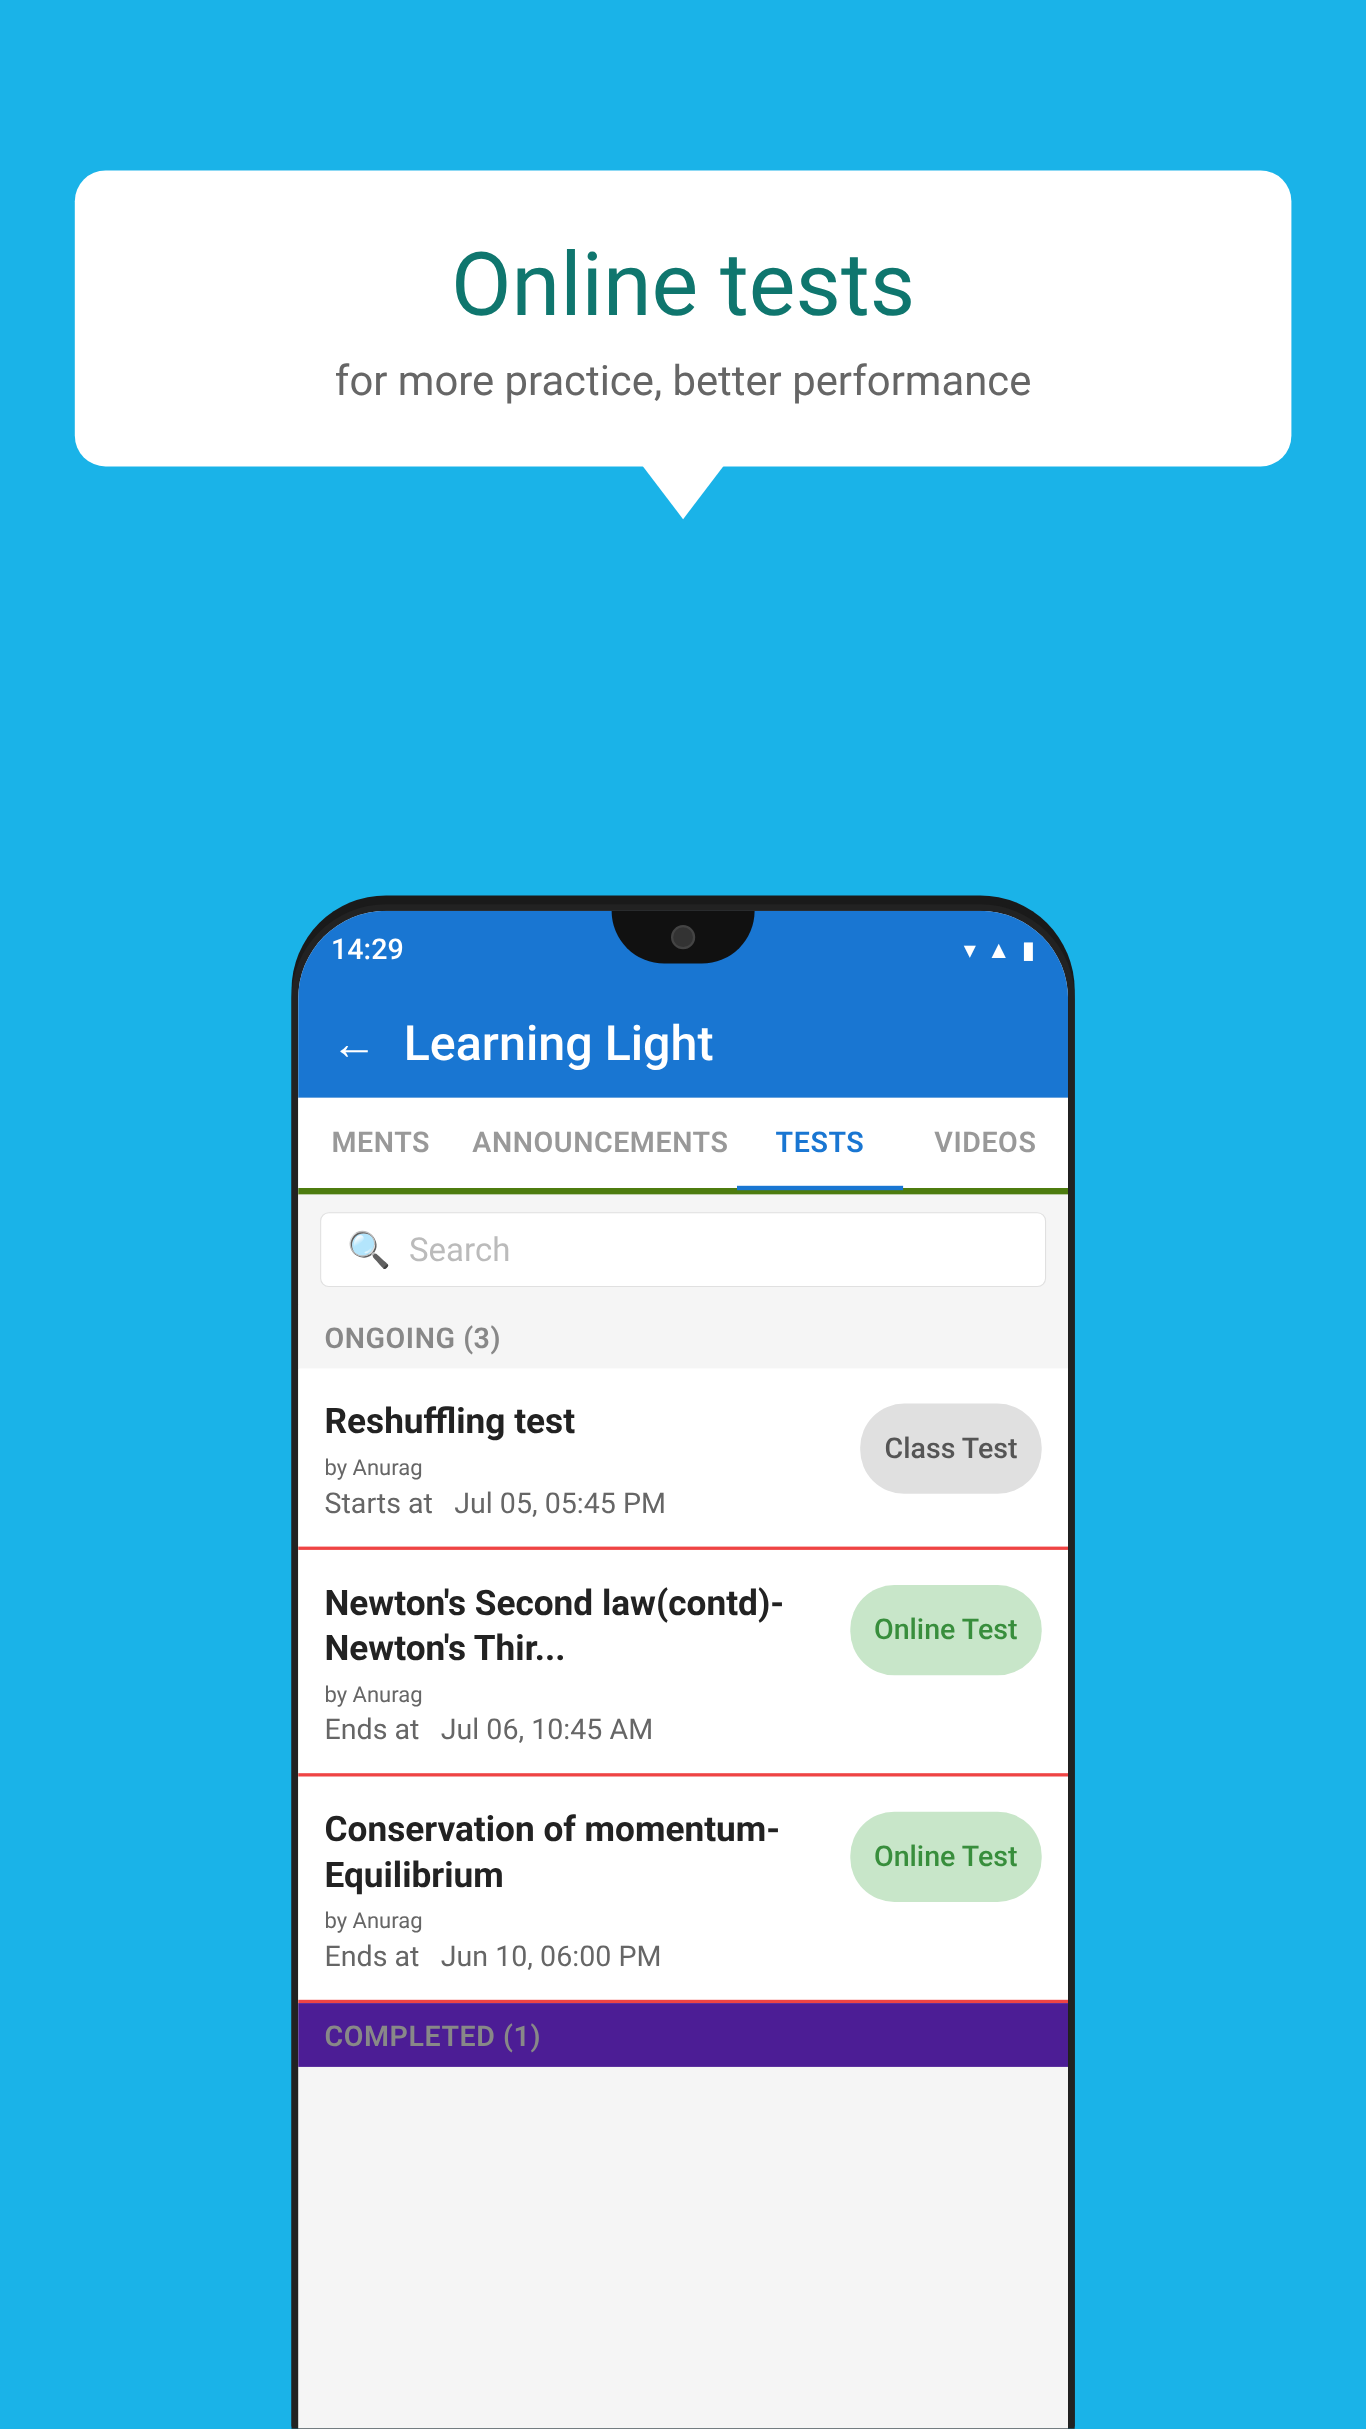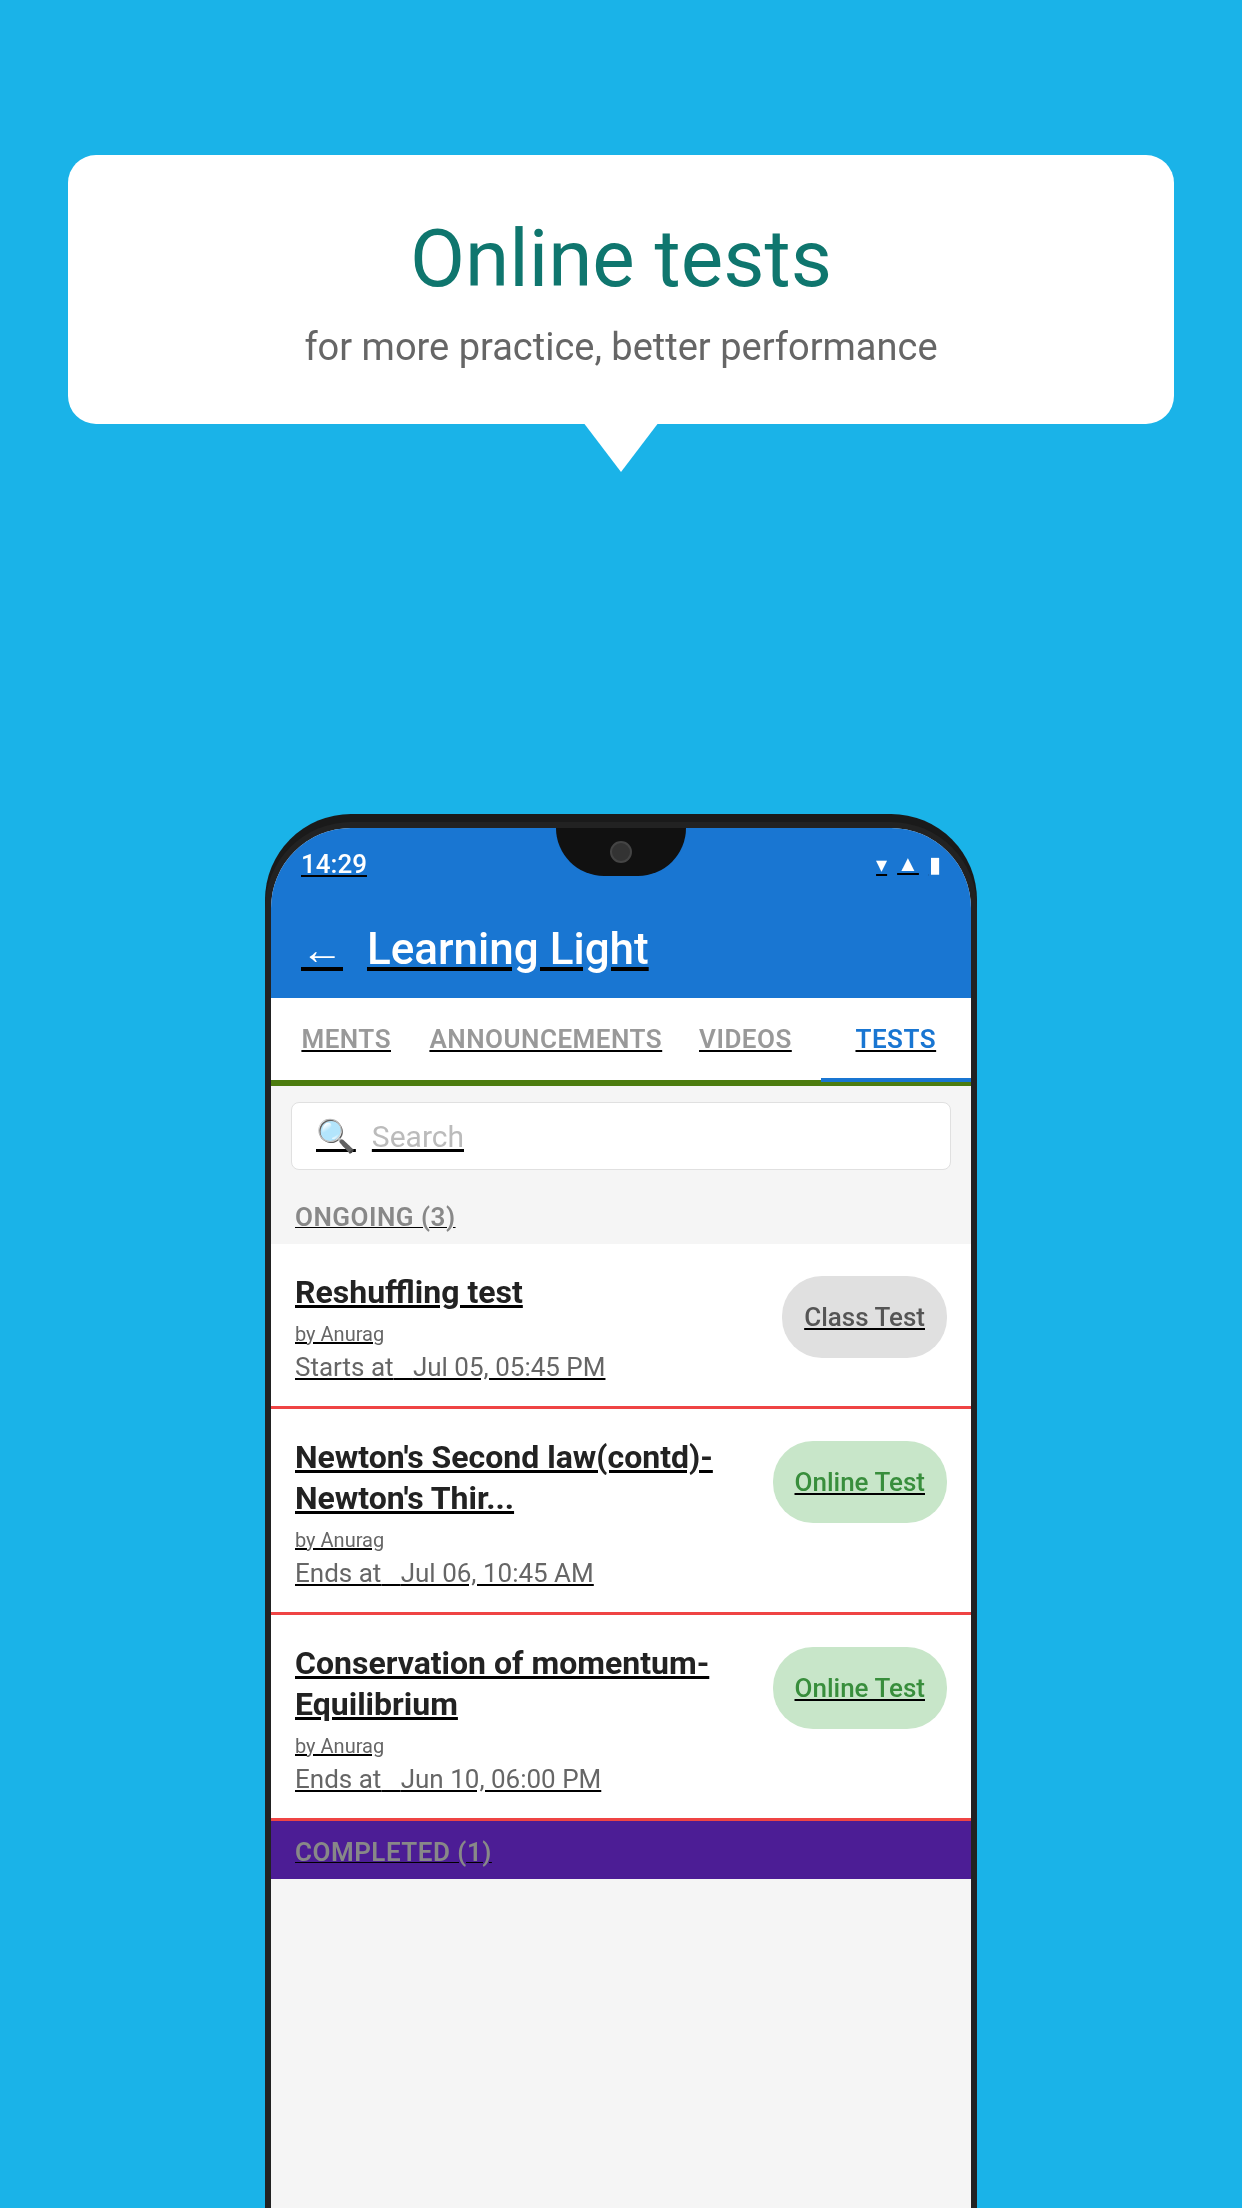--- a/index.html
+++ b/index.html
@@ -58,21 +58,20 @@
       bottom: 0;
       left: 50%;
       transform: translateX(-50%);
       width: 700px;
       height: 1380px;
       background: #111;
       border-radius: 80px 80px 0 0;
       padding: 0;
       overflow: hidden;
       box-shadow: 0 0 0 6px #222, 0 -8px 0 6px #1a1a1a;
-      text-decoration: underline;
     }
 
     
     .phone-notch-bar {
       background: #1976d2;
       height: 72px;
       display: flex;
       align-items: center;
       justify-content: space-between;
       padding: 0 30px;
@@ -309,22 +308,22 @@
     </div>
 
     <div class="app-bar">
       <span class="back-arrow">←</span>
       <span class="app-title">Learning Light</span>
     </div>
 
     <div class="tabs-bar">
       <div class="tab-item">MENTS</div>
       <div class="tab-item">ANNOUNCEMENTS</div>
+      <div class="tab-item active">TESTS</div>
       <div class="tab-item">VIDEOS</div>
-      <div class="tab-item active">TESTS</div>
     </div>
 
     <div class="search-bar-container">
       <div class="search-bar">
         <span class="search-icon-char">🔍</span>
         <span class="search-placeholder-text">Search</span>
       </div>
     </div>
 
     <div class="section-header">

